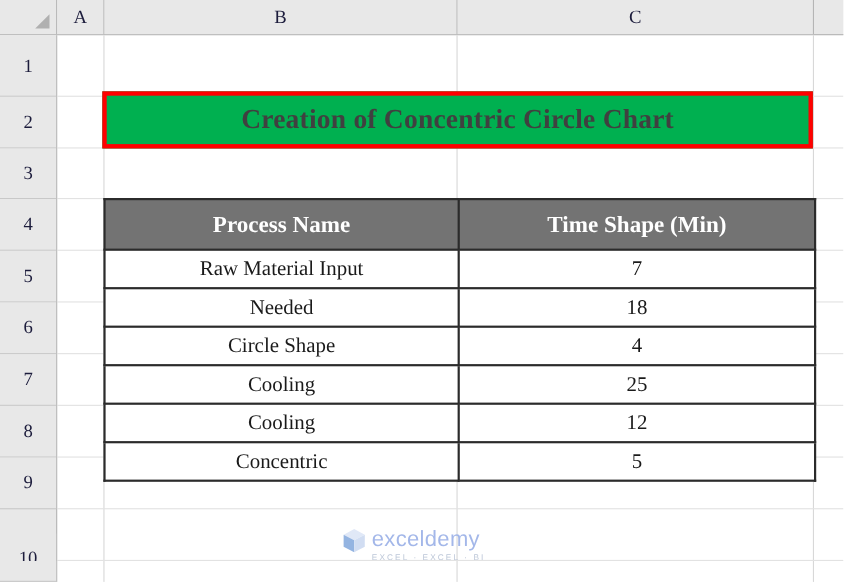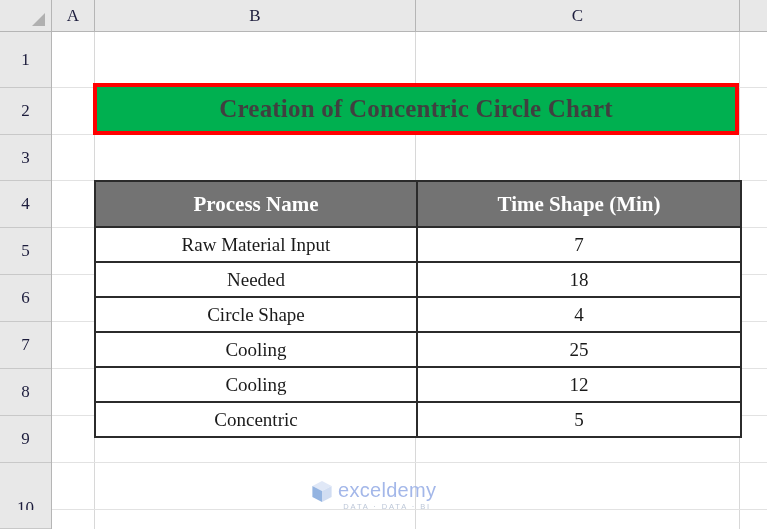--- a/index.html
+++ b/index.html
@@ -250,21 +250,21 @@
   </table>
 
   <div class="watermark">
     <svg class="wm-logo" viewBox="0 0 48 52">
       <polygon points="24,2 45,13 24,24 3,13" fill="#dfe7f7"></polygon>
       <polygon points="3,13 24,24 24,48 3,37" fill="#8fb0e0"></polygon>
       <polygon points="45,13 24,24 24,48 45,37" fill="#cfdcf2"></polygon>
     </svg>
     <span class="wm-textblock">
       <span class="wm-name">exceldemy</span>
-      <span class="wm-tag">DATA · DATA · BI</span>
+      <span class="wm-tag">EXCEL · EXCEL · BI</span>
     </span>
   </div>
 
   <div class="col-header-row">
     <div class="corner-cell">
       <span class="corner-tri"></span>
     </div>
     <div class="col-cell" style="left:52px;  width:43px;">A</div>
     <div class="col-cell" style="left:95px;  width:321px;">B</div>
     <div class="col-cell" style="left:416px; width:324px;">C</div>

